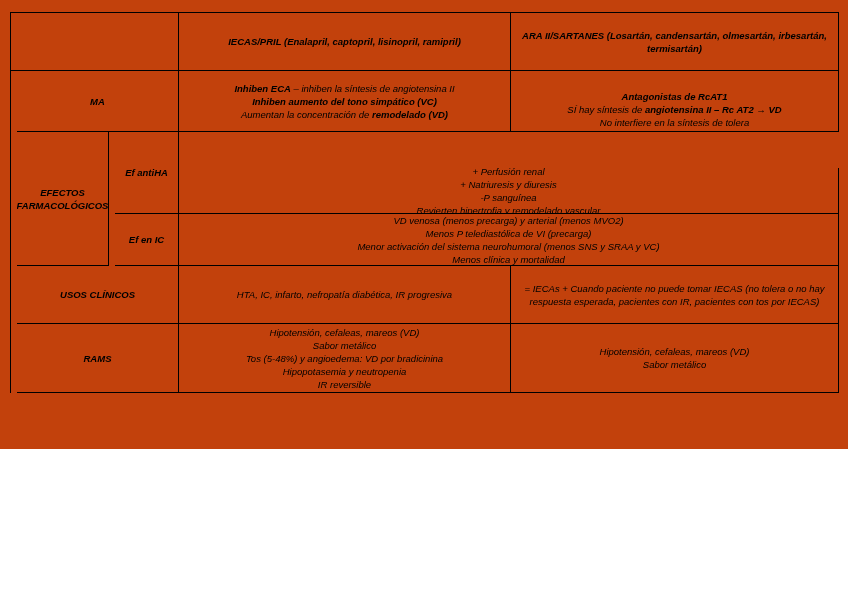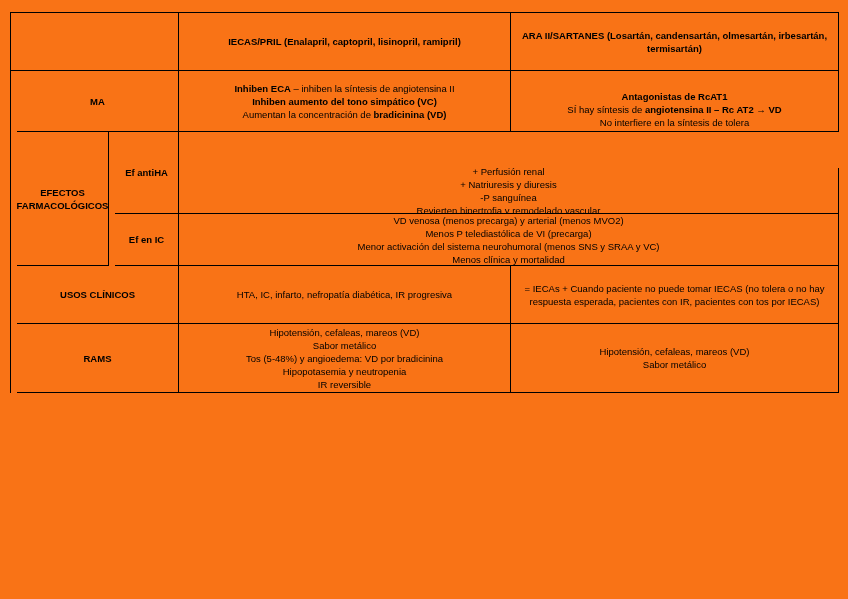--- a/index.html
+++ b/index.html
@@ -5,23 +5,24 @@
   html, body {
     margin: 0;
     padding: 0;
     background: #ffffff;
     font-family: "Liberation Sans", sans-serif;
     color: #000000;
   }
   .page {
     position: relative;
     width: 848px;
-    height: 599px;
-    background: #f97316;
+    height: 449px;
+    background: #c2410c;
     overflow: hidden;
+    font-style: italic;
   }
   .table {
     position: absolute;
     left: 10px;
     top: 12px;
     display: grid;
     grid-template-columns: 98px 70px 332px 328px;
     grid-template-rows: 58px 61px 82px 52px 58px 69px;
     border-top: 1px solid #000000;
     border-left: 1px solid #000000;
@@ -75,21 +76,21 @@
         <div class="tline"><span class="seg-b">IECAS/PRIL (Enalapril, captopril, lisinopril, ramipril)</span></div>
       </div>
     <div class="cell c-h-ara">
         <div class="tline"><span class="seg-b">ARA II/SARTANES (Losartán, candensartán, olmesartán, irbesartán, termisartán)</span></div>
       </div>
 
     <div class="cell lbl c-ma-label">MA</div>
     <div class="cell c-ma-iecas">
         <div class="tline"><span class="seg-b">Inhiben ECA</span><span class="seg"> – inhiben la síntesis de angiotensina II</span></div>
         <div class="tline"><span class="seg-b">Inhiben aumento del tono simpático (VC)</span></div>
-        <div class="tline"><span class="seg">Aumentan la concentración de </span><span class="seg-b">bradicinina (VD)</span></div>
+        <div class="tline"><span class="seg">Aumentan la concentración de </span><span class="seg-b">remodelado (VD)</span></div>
       </div>
     <div class="cell c-ma-ara">
         <div class="tline"><span class="seg-b">Antagonistas de RcAT1</span></div>
         <div class="tline"><span class="seg">SÍ hay síntesis de </span><span class="seg-b">angiotensina II – Rc AT2 → VD</span></div>
         <div class="tline"><span class="seg">No interfiere en la síntesis de tolera</span></div>
       </div>
 
     <div class="cell lbl c-ef-label">EFECTOS FARMACOLÓGICOS</div>
     <div class="cell lbl c-antiha-l">Ef antiHA</div>
     <div class="cell c-antiha-c">

